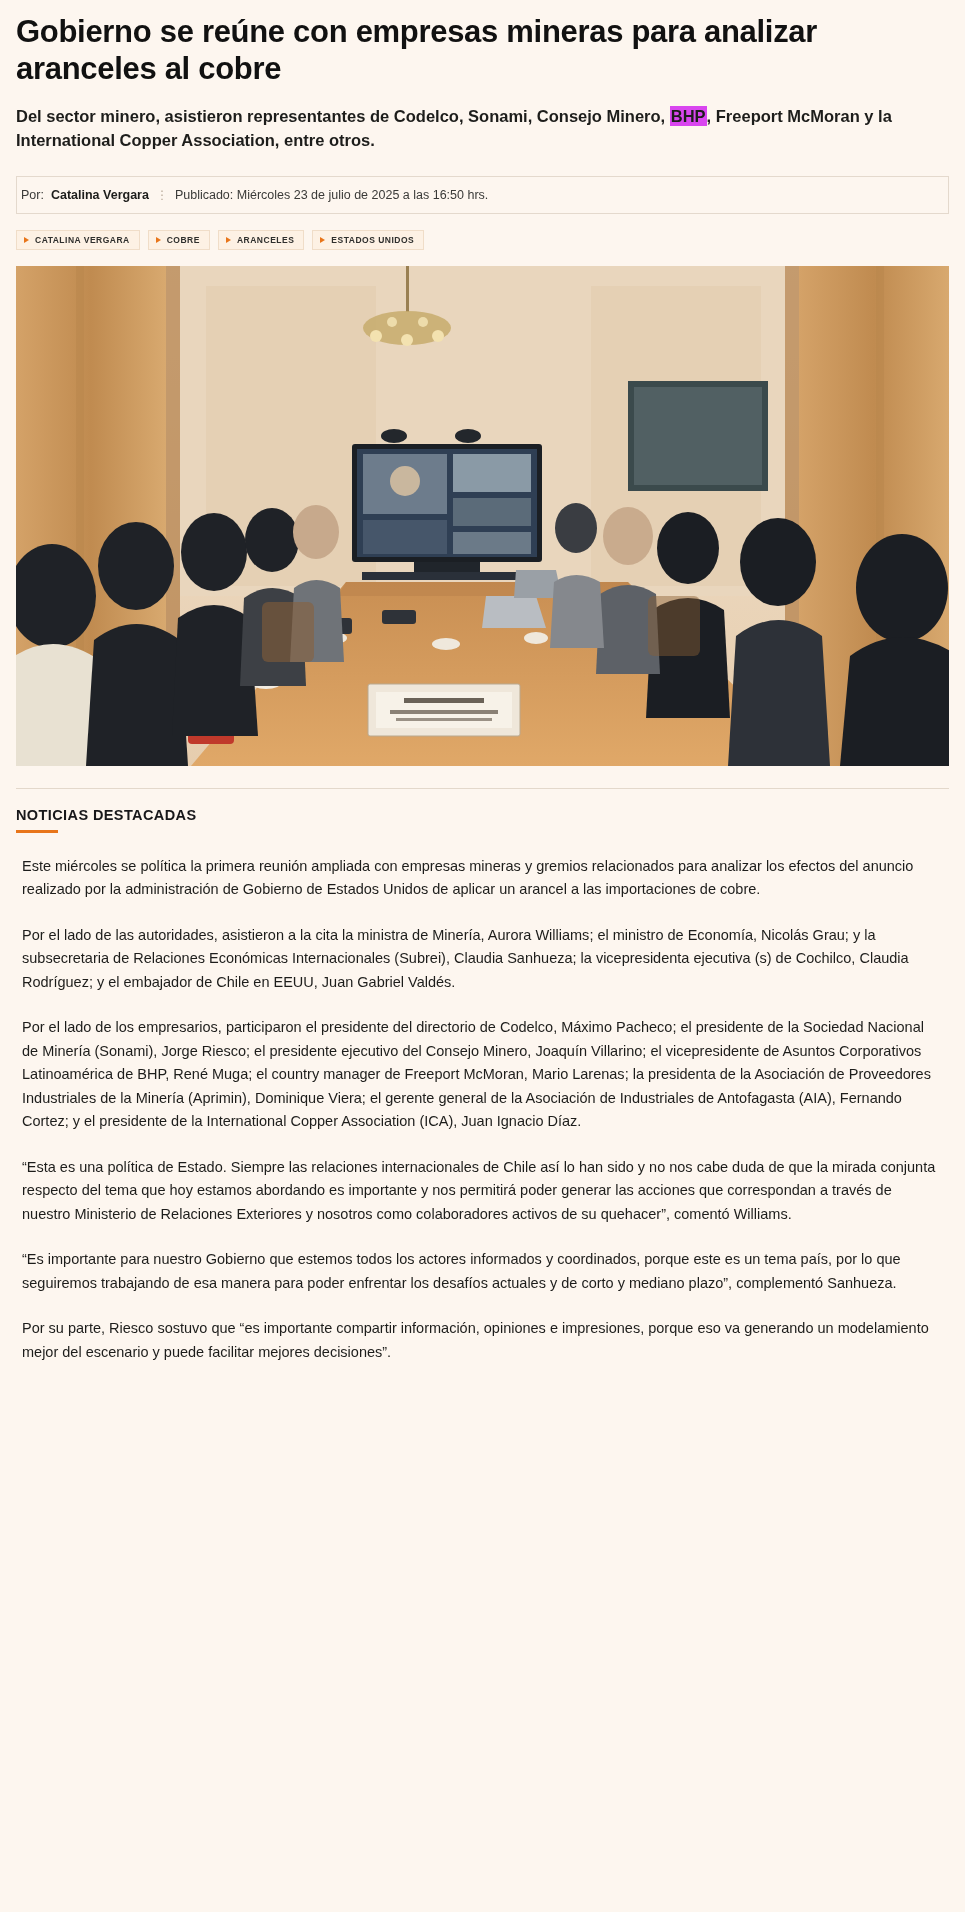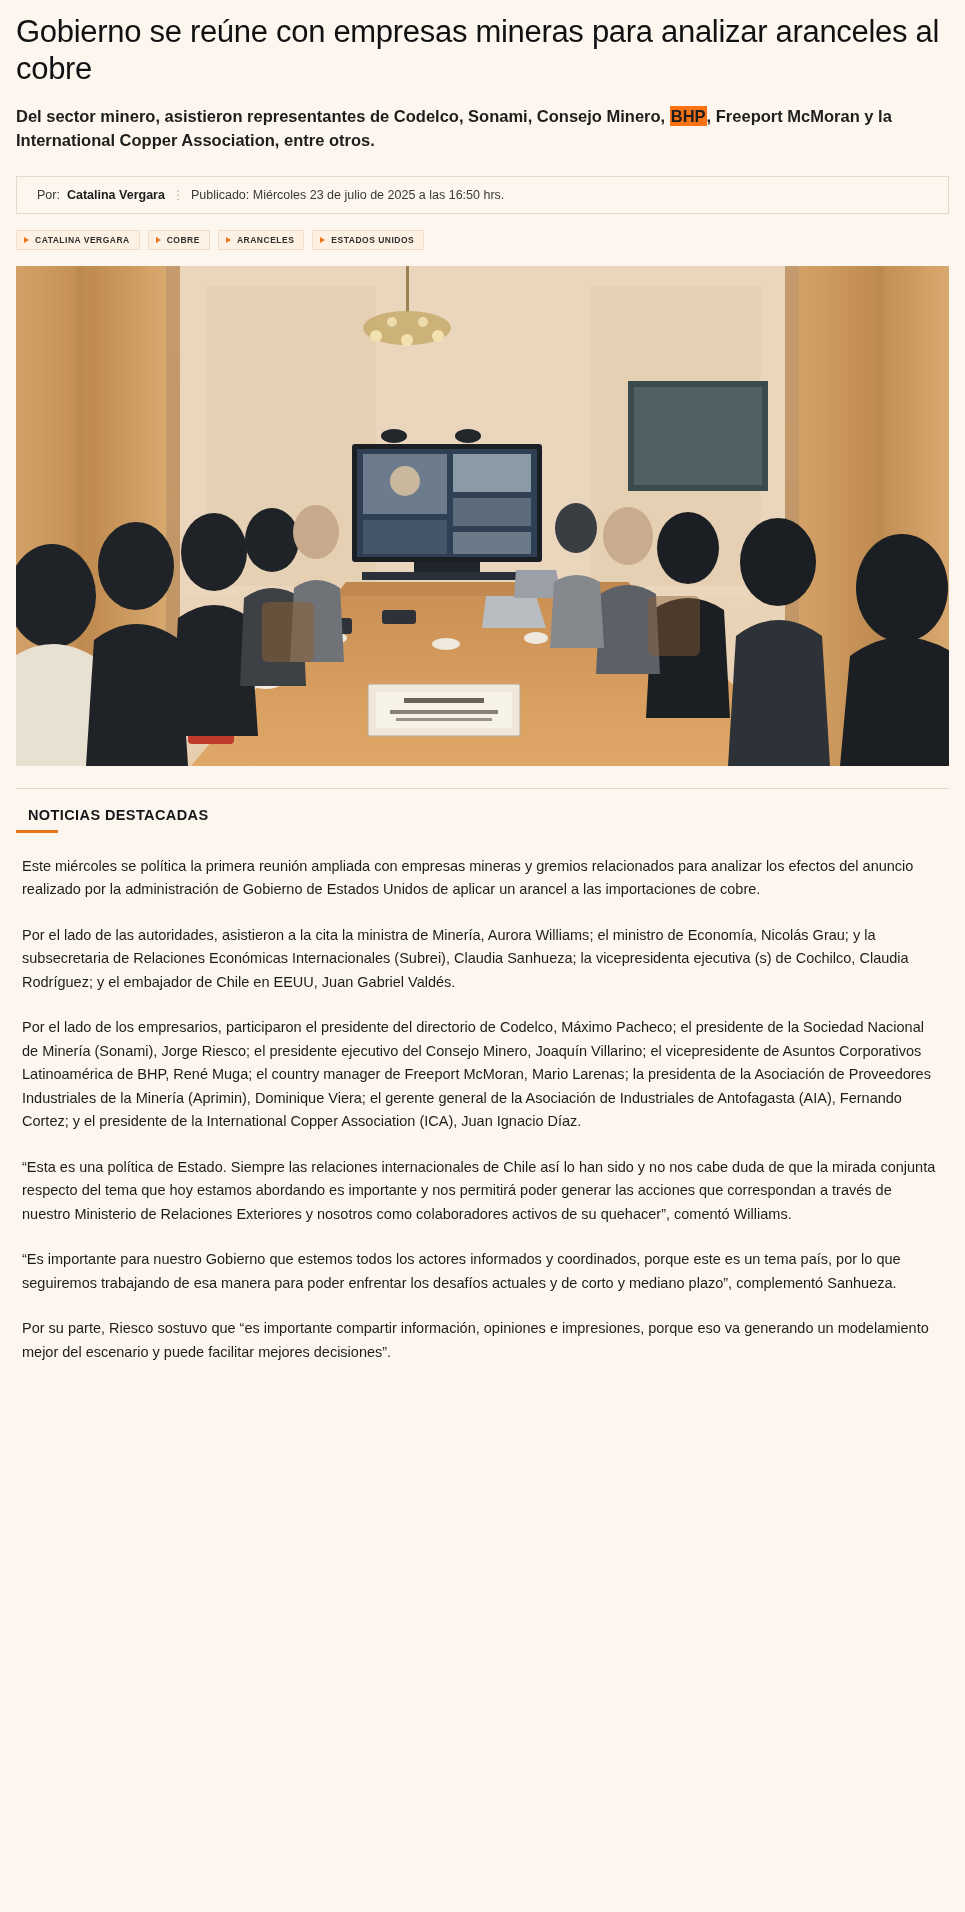--- a/index.html
+++ b/index.html
@@ -14,43 +14,43 @@
     color: #1d1d1b;
   }
   .page {
     width: 965px;
     padding: 0 16px 24px 16px;
     background: #fdf6ef;
   }
   .headline {
     font-size: 31px;
     line-height: 1.18;
-    font-weight: 400;
+    font-weight: 700;
     letter-spacing: -0.3px;
     margin: 14px 0 0 0;
     color: #111;
     max-width: 945px;
   }
   .subhead {
     font-size: 16.5px;
     line-height: 1.42;
     font-weight: 700;
     margin: 18px 0 0 0;
     color: #1d1d1b;
     max-width: 950px;
   }
   .subhead .hl {
-    background: #f97316;
+    background: #d946ef;
     padding: 1px 1px;
   }
   .byline-box {
     margin: 24px 0 0 0;
     border: 1px solid #e4d9cd;
     background: #fdf6ef;
-    padding: 11px 20px;
+    padding: 11px 4px;
     font-size: 12.5px;
     color: #3a3a38;
     display: flex;
     align-items: center;
     gap: 7px;
   }
   .byline-box .sep {
     color: #b9aa9a;
     font-size: 12px;
   }
@@ -96,21 +96,21 @@
   }
   .divider {
     border: 0;
     border-top: 1px solid #e3d8cb;
     margin: 22px 0 0 0;
   }
   .section-title {
     font-size: 14.5px;
     font-weight: 700;
     letter-spacing: 0.4px;
-    margin: 18px 0 0 12px;
+    margin: 18px 0 0 0;
     color: #17171a;
   }
   .section-rule {
     width: 42px;
     height: 3px;
     background: #e8751a;
     margin: 7px 0 0 0;
   }
   .body {
     margin: 22px 0 0 0;

